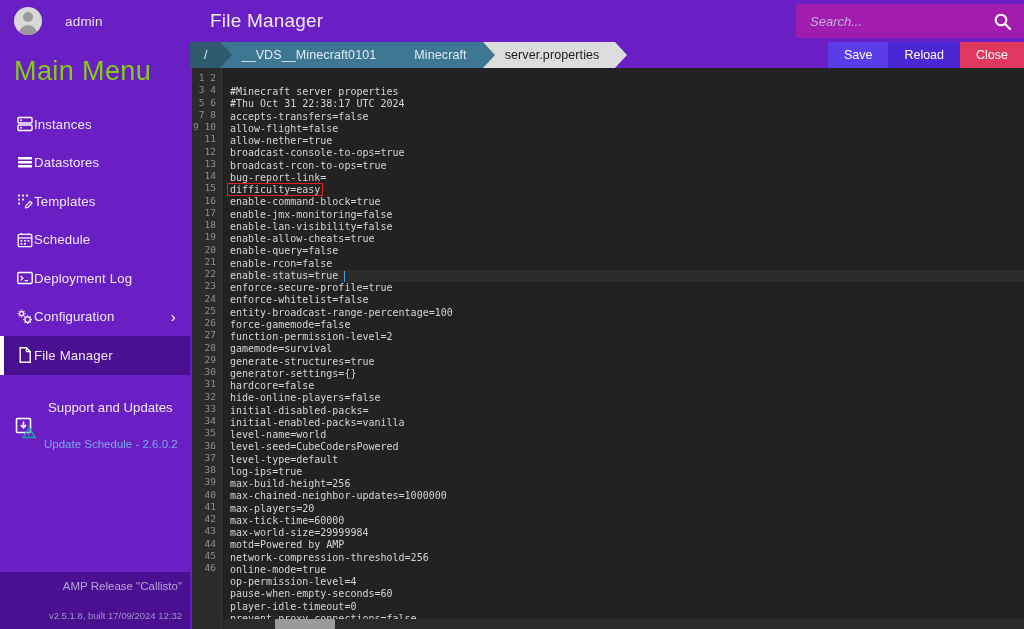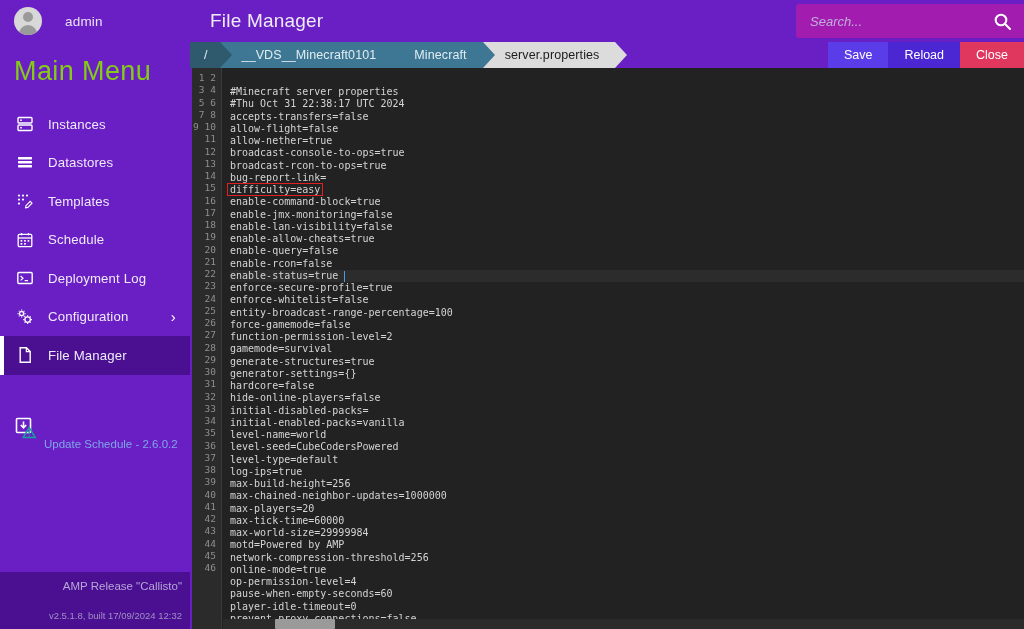--- a/index.html
+++ b/index.html
@@ -69,21 +69,20 @@
     font-weight: 400;
   }
   .nav {
     margin-top: 18px;
   }
   .nav-item {
     height: 38.5px;
     display: flex;
     align-items: center;
     padding-left: 15px;
-    gap: 14px;
     position: relative;
     color: #efeaf8;
     font-size: 13.2px;
     letter-spacing: .15px;
   }
   .nav-item .ico {
     width: 19px; height: 19px;
     flex: 0 0 19px;
     display: flex; align-items: center; justify-content: center;
     color: #ffffff;
@@ -410,20 +409,21 @@
           <svg width="18" height="18" viewBox="0 0 18 18" fill="none" stroke="#fff" stroke-width="1.4">
             <path d="M4.2 1.8 H10.4 L14.2 5.6 V16.2 H4.2 Z"></path>
             <path d="M10.4 1.8 V5.6 H14.2" stroke-width="1.3"></path>
           </svg>
         </span>
         <span>File Manager</span>
       </div>
     </div>
 
     <div class="support-block">
+      <div class="support-title">Support and Updates</div>
       <span class="update-icon">
         <svg width="26" height="26" viewBox="0 0 26 26" fill="none">
           <rect x="2.5" y="2.5" width="14" height="14" rx="1" stroke="#fff" stroke-width="1.6"></rect>
           <path d="M9.5 5.5 V11.5 M6.8 9 L9.5 11.8 L12.2 9" stroke="#fff" stroke-width="1.6" fill="none"></path>
           <path d="M15.2 11.5 L21.2 21.5 H9.2 Z" stroke="#1a9e9e" stroke-width="1.5" fill="none"></path>
           <path d="M15.2 15.2 V18.2" stroke="#1a9e9e" stroke-width="1.4"></path>
           <circle cx="15.2" cy="19.8" r=".75" fill="#1a9e9e"></circle>
         </svg>
       </span>
       <div class="update-text">Update Schedule - 2.6.0.2</div>

